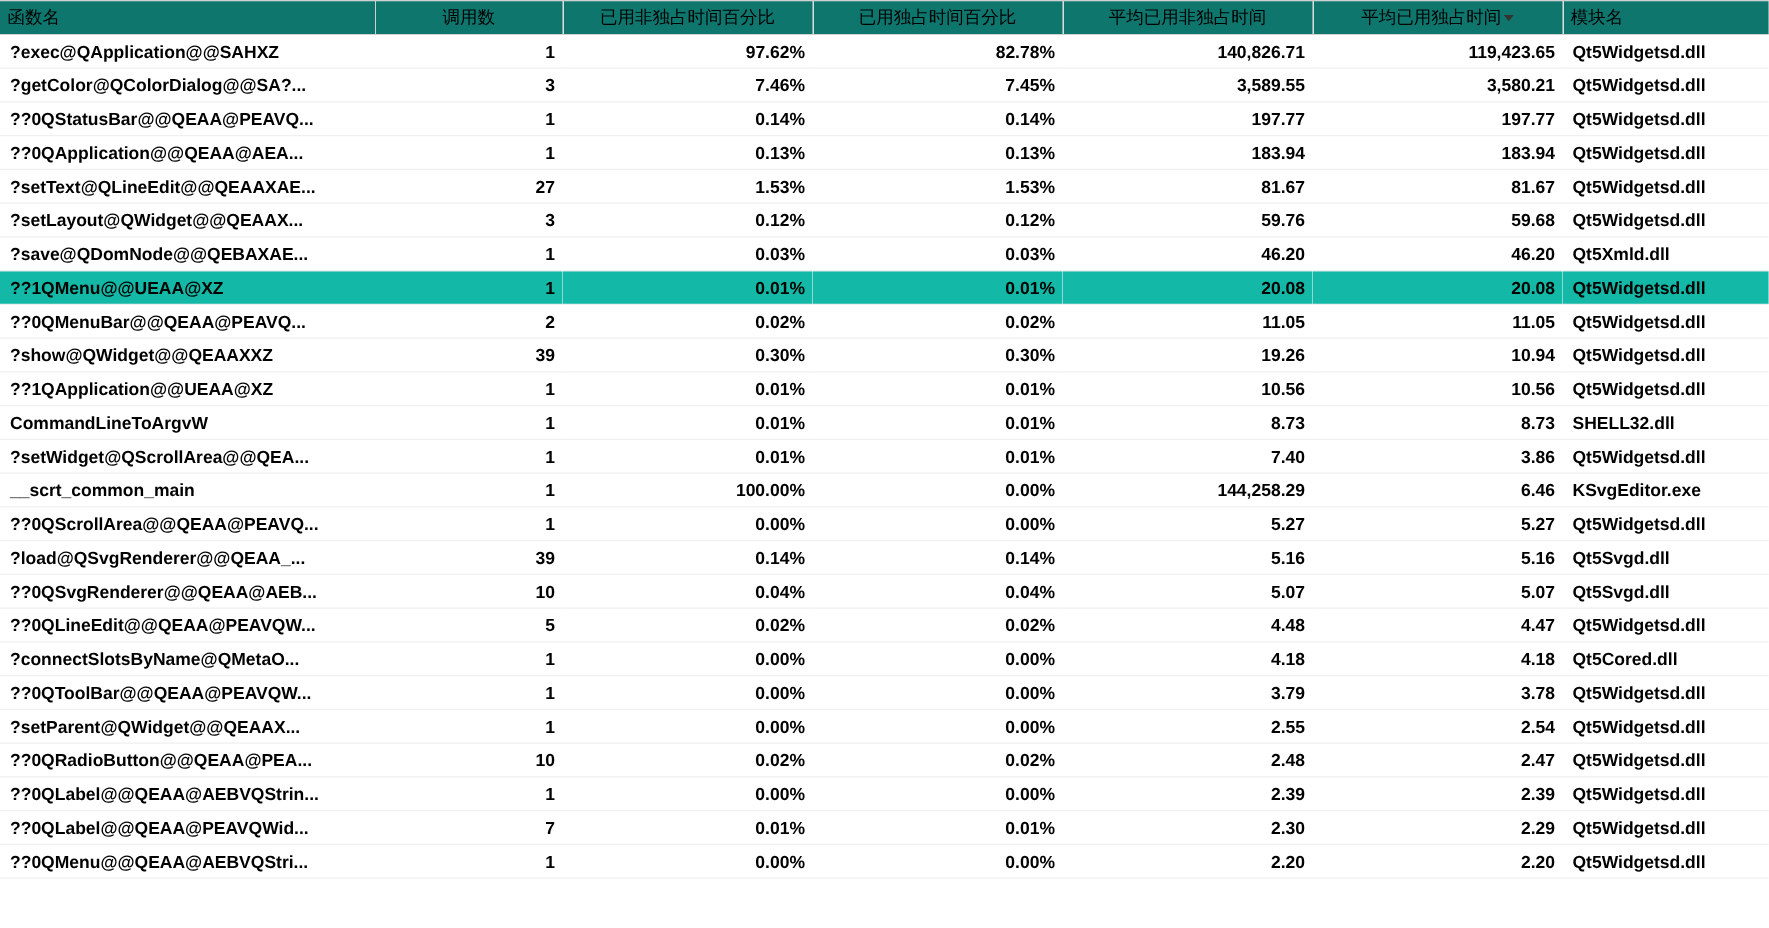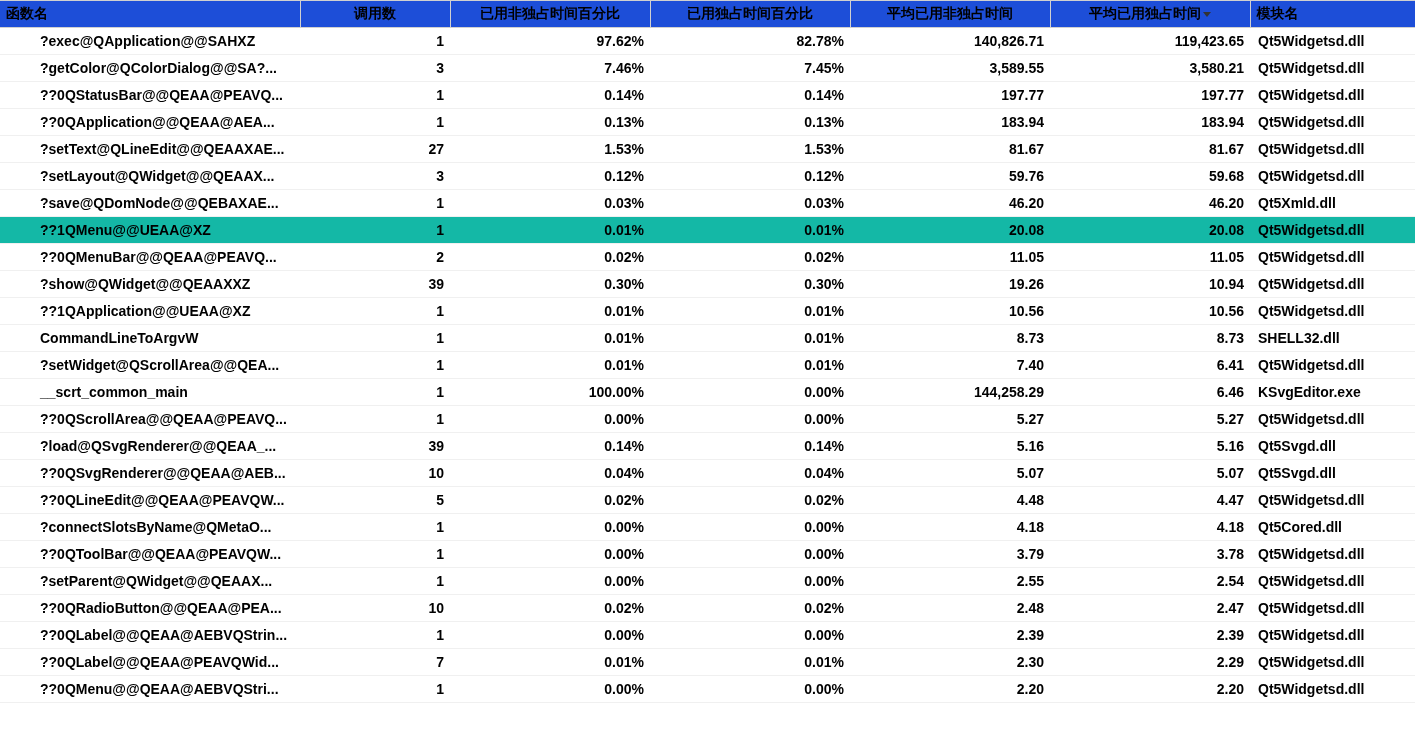--- a/index.html
+++ b/index.html
@@ -1,20 +1,20 @@
 <!DOCTYPE html>
 <html><head>
 <meta charset="utf-8">
 <style>
   * { box-sizing: border-box; margin: 0; padding: 0; }
   html, body { width: 1415px; height: 742px; overflow: hidden; font-family: "Segoe UI", "Microsoft YaHei", sans-serif; font-size: 14px; background: #fff; color: #000; }
   .table { width: 100%; border-collapse: collapse; table-layout: fixed; }
   .table th {
-    background: #1d4ed8;
-    font-weight: 700;
+    background: #0f766e;
+    font-weight: 400;
     padding: 4px 6px;
     border-right: 1px solid #d0d0d0;
     border-bottom: 1px solid #d0d0d0;
     border-top: 1px solid #d0d0d0;
     white-space: nowrap;
     overflow: hidden;
     text-overflow: ellipsis;
     height: 24px;
     position: relative;
   }
@@ -31,21 +31,21 @@
   }
   .table td {
     padding: 4px 6px;
     border-bottom: 1px solid #f0f0f0;
     white-space: nowrap;
     overflow: hidden;
     text-overflow: ellipsis;
     height: 27px;
     font-weight: 600;
   }
-  .table td.fn { padding-left: 40px; text-align: left; }
+  .table td.fn { padding-left: 8px; text-align: left; }
   .table td.num { text-align: right; }
   .table td.mod { text-align: left; padding-left: 8px; }
   .table tr.hover td { background: #14b8a6; }
   .col-fn    { width: 300px; }
   .col-calls { width: 150px; }
   .col-inclp { width: 200px; }
   .col-exclp { width: 200px; }
   .col-incl  { width: 200px; }
   .col-excl  { width: 200px; }
   .col-mod   { width: 165px; }
@@ -182,21 +182,21 @@
         <td class="num">8.73</td>
         <td class="num">8.73</td>
         <td class="mod">SHELL32.dll</td>
       </tr>
       <tr>
         <td class="fn">?setWidget@QScrollArea@@QEA...</td>
         <td class="num">1</td>
         <td class="num">0.01%</td>
         <td class="num">0.01%</td>
         <td class="num">7.40</td>
-        <td class="num">6.41</td>
+        <td class="num">3.86</td>
         <td class="mod">Qt5Widgetsd.dll</td>
       </tr>
       <tr>
         <td class="fn">__scrt_common_main</td>
         <td class="num">1</td>
         <td class="num">100.00%</td>
         <td class="num">0.00%</td>
         <td class="num">144,258.29</td>
         <td class="num">6.46</td>
         <td class="mod">KSvgEditor.exe</td>

